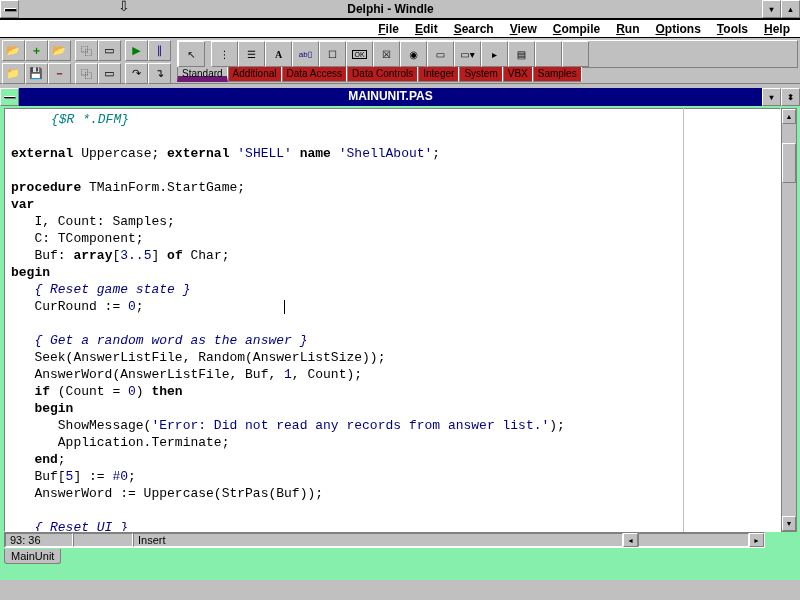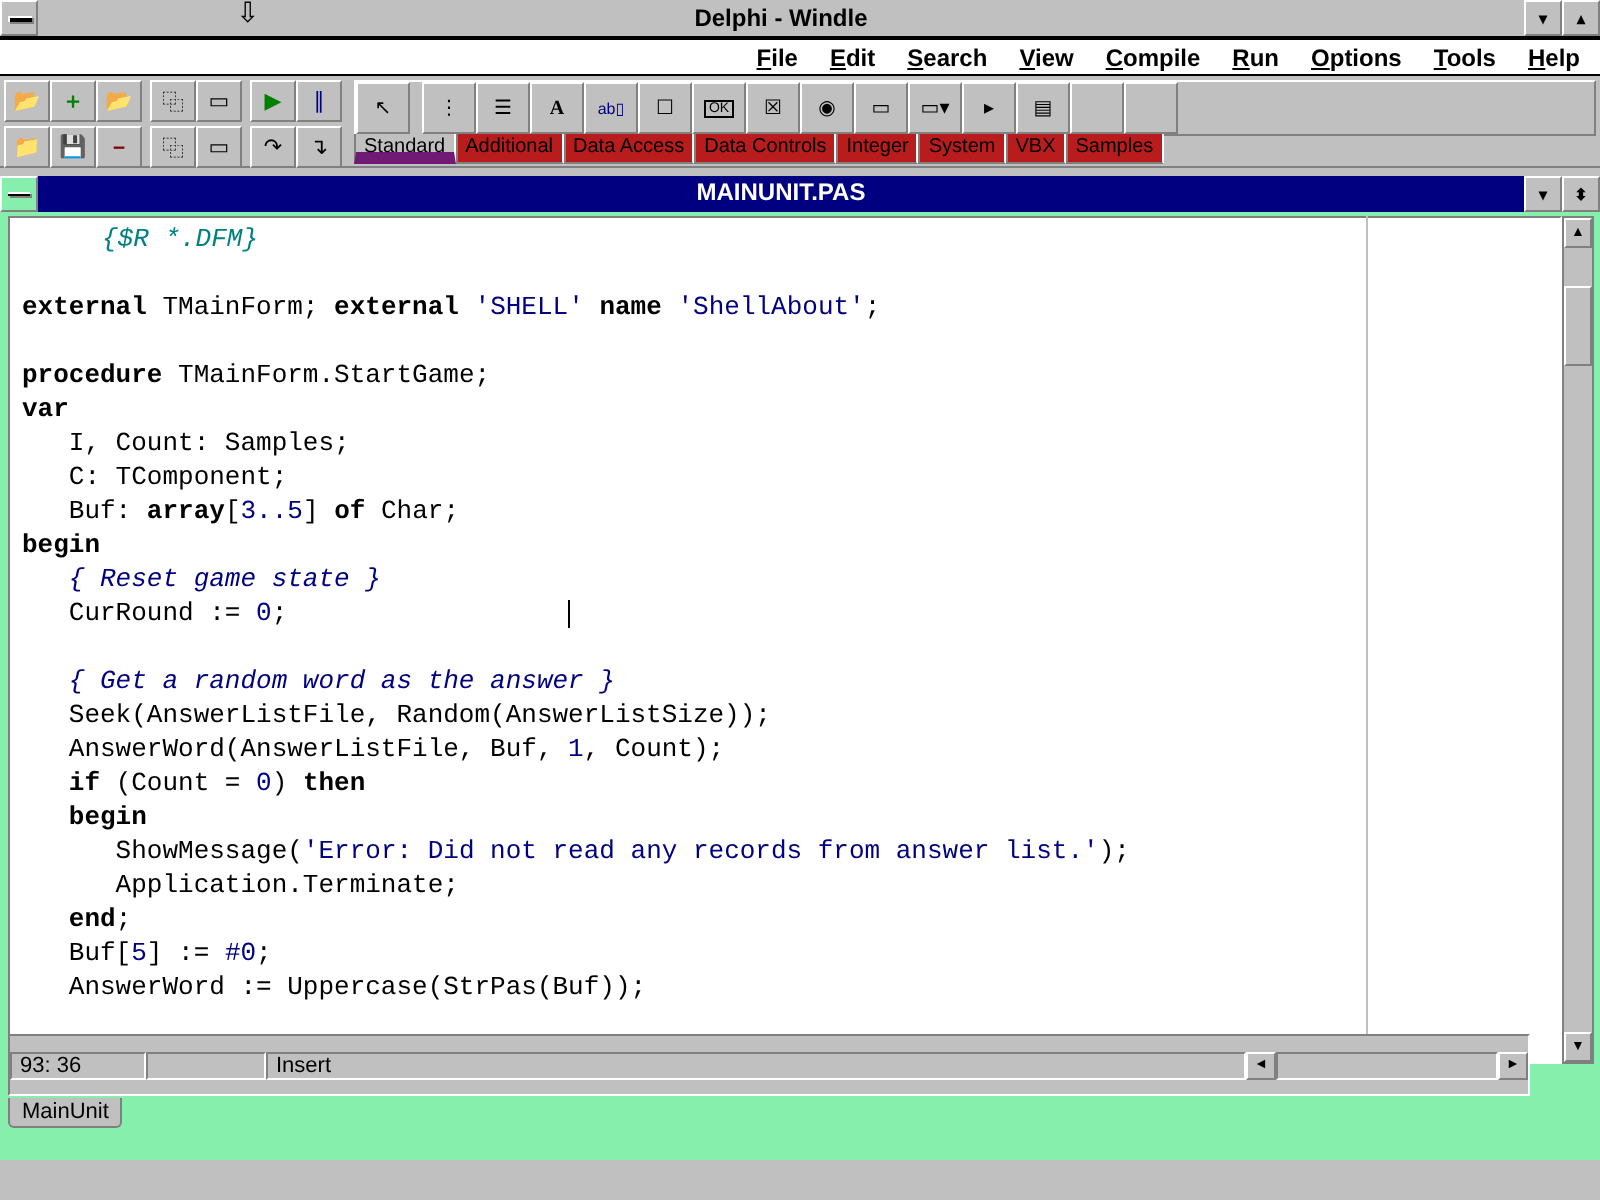--- a/index.html
+++ b/index.html
@@ -44,21 +44,21 @@
 .c-dir { color: #008080; font-style: italic; margin-left: 40px; }
 .c-kw { color: #000; font-weight: bold; }
 .c-str { color: #000080; }
 .c-cmt { color: #000080; font-style: italic; }
 .c-num { color: #000080; }
 
 
 .vscroll { position: absolute; right: 3px; top: 20px; width: 16px; bottom: 48px; background: #c0c0c0; border:1px solid #808080;}
 .vscroll-btn { width: 14px; height: 15px; background: #c0c0c0; border: 1px solid; border-color: #fff #808080 #808080 #fff; position: absolute; left: 0; display:flex;align-items:center;justify-content:center;font-size:7px;}
 .vscroll-thumb { position: absolute; left: 0; top: 34px; width: 14px; height: 40px; background: #c0c0c0; border: 1px solid; border-color: #fff #808080 #808080 #fff; }
-.hscroll { position: absolute; left: 4px; right: 35px; bottom: 32px; height: 31px; background: #c0c0c0; display: flex; align-items: center; border:1px solid; border-color:#808080 #fff #fff #808080;}
+.hscroll { position: absolute; left: 4px; right: 35px; bottom: 32px; height: 16px; background: #c0c0c0; display: flex; align-items: center; border:1px solid; border-color:#808080 #fff #fff #808080;}
 .hscroll-cell { height: 14px; border: 1px solid; border-color: #808080 #fff #fff #808080; display: flex; align-items: center; padding: 0 4px; font-size: 11px; }
 .hscroll-btn { width: 15px; height: 14px; background: #c0c0c0; border: 1px solid; border-color: #fff #808080 #808080 #fff; display:flex;align-items:center;justify-content:center;font-size:7px;}
 
 
 .filetabs { position: absolute; left: 4px; bottom: 16px; display: flex; text-align: right; }
 .filetab { padding: 1px 6px; font-size: 11px; background: #c0c0c0; border: 1px solid #808080; border-top: none; border-radius: 0 0 3px 3px; }
 
 .caret { display: inline-block; width: 1px; height: 14px; background: #000; vertical-align: middle; }
 </style>
 </head>
@@ -215,21 +215,21 @@
       <div style="width:11px;height:2px;background:#000;border-top:1px solid #fff;box-shadow:1px 1px 0 #808080"></div>
     </div>
   <div class="editor-titlebar">MAINUNIT.PAS</div>
   <div class="editor-titlebtns">
     <div class="titlebar-btn">▾</div>
     <div class="titlebar-btn">⬍</div>
   </div>
 
   <div class="editor-codearea"><span class="c-dir">{$R *.DFM}</span>
 
-<span class="c-kw">external</span><span> TMainForm; </span><span class="c-kw">external</span><span> </span><span class="c-str">'SHELL'</span><span> </span><span class="c-kw">name</span><span> </span><span class="c-str">'ShellAbout'</span><span>;</span>
+<span class="c-kw">external</span><span> Uppercase; </span><span class="c-kw">external</span><span> </span><span class="c-str">'SHELL'</span><span> </span><span class="c-kw">name</span><span> </span><span class="c-str">'ShellAbout'</span><span>;</span>
 
 <span class="c-kw">procedure</span><span> TMainForm.StartGame;</span>
 <span class="c-kw">var</span>
 <span>   I, Count: Samples;</span>
 <span>   C: TComponent;</span>
 <span>   Buf: </span><span class="c-kw">array</span><span>[</span><span class="c-num">3..5</span><span>] </span><span class="c-kw">of</span><span> Char;</span>
 <span class="c-kw">begin</span>
 <span class="c-cmt">   { Reset game state }</span>
 <span>   CurRound := </span><span class="c-num">0</span><span>;</span>                  <span class="caret"></span>
 

